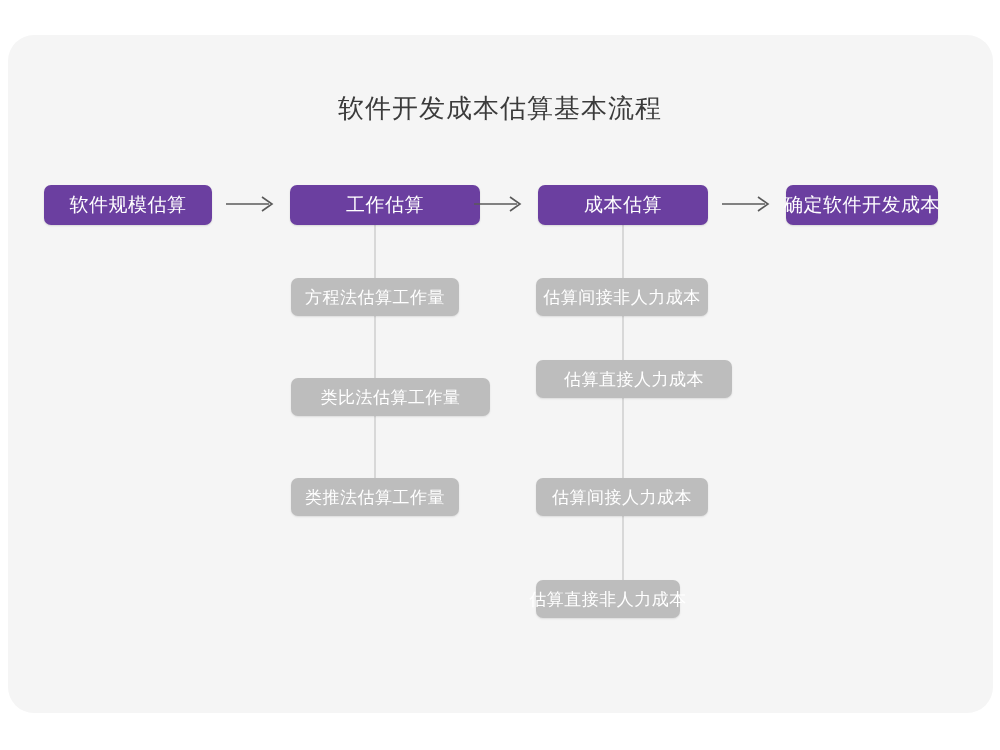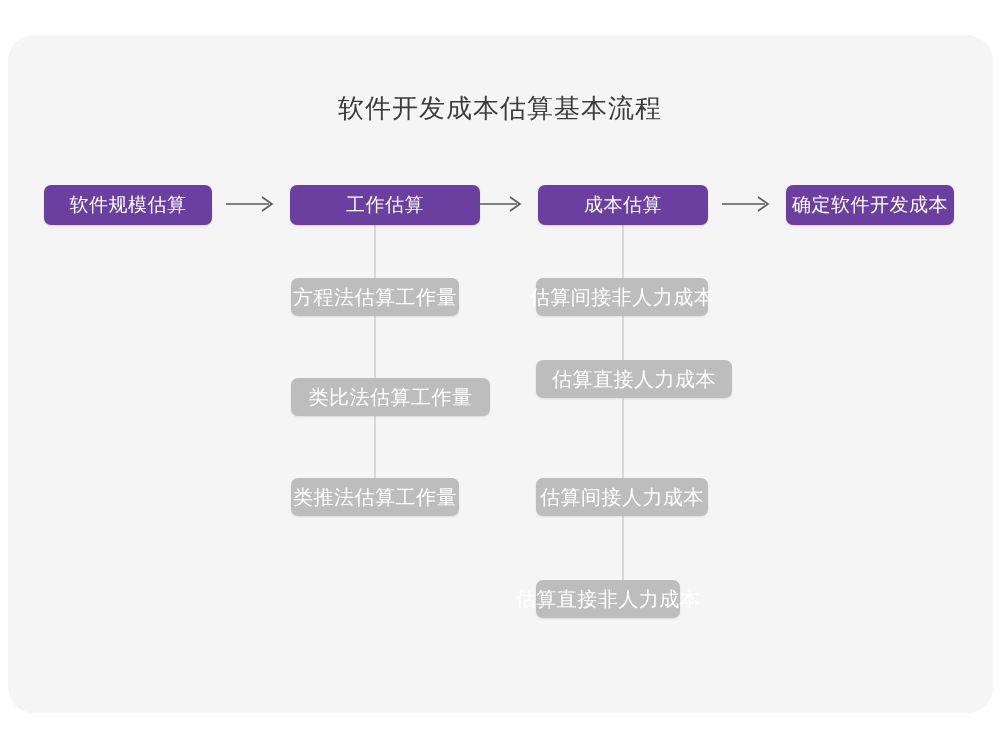--- a/index.html
+++ b/index.html
@@ -60,21 +60,21 @@
     height: 40px;
   }
   .node.primary {
     background: #6b3fa0;
     box-shadow: 0 1px 2px rgba(0,0,0,0.13);
   }
   .node.sub {
     background: #bdbdbd;
     box-shadow: 0 1px 2px rgba(0,0,0,0.10);
     height: 38px;
-    font-size: 20px;
+    font-size: 17px;
   }
 
   
   .arrow {
     position: absolute;
     top: 193px;
     width: 54px;
     height: 22px;
   }
   .arrow svg { display: block; }
@@ -124,21 +124,21 @@
     <span>成本估算</span>
   </div>
 
   <div class="arrow" style="left:720px;">
     <svg width="54" height="22" viewBox="0 0 54 22">
       <line x1="2" y1="11" x2="45" y2="11" stroke="#5a5a5a" stroke-width="1.6"></line>
       <polyline points="38,4 48,11 38,18" fill="none" stroke="#5a5a5a" stroke-width="1.6"></polyline>
     </svg>
   </div>
 
-  <div class="node primary" style="left:786px; top:185px; width:168px;">
+  <div class="node primary" style="left:786px; top:185px; width:152px;">
     <span>确定软件开发成本</span>
   </div>
 
   <div class="node sub" style="left:291px; top:278px; width:168px;">
     <span>方程法估算工作量</span>
   </div>
 
   <div class="node sub" style="left:291px; top:378px; width:199px;">
     <span>类比法估算工作量</span>
   </div>

